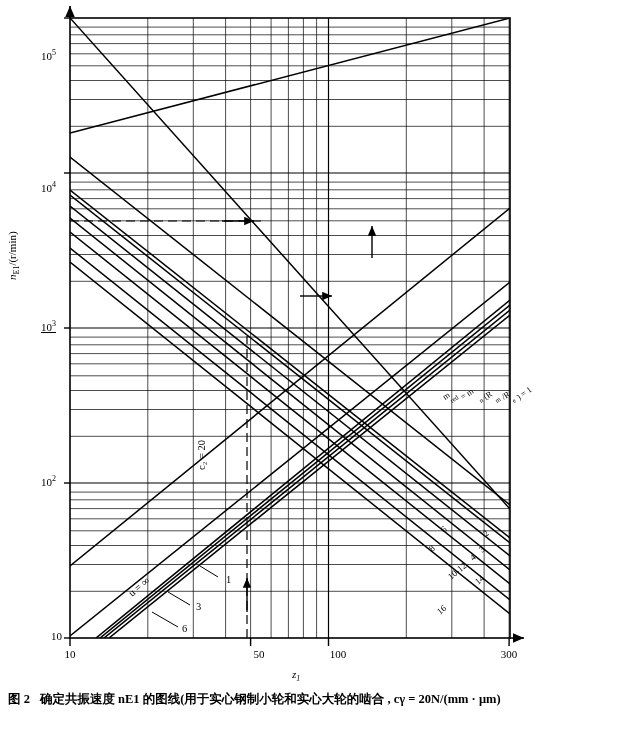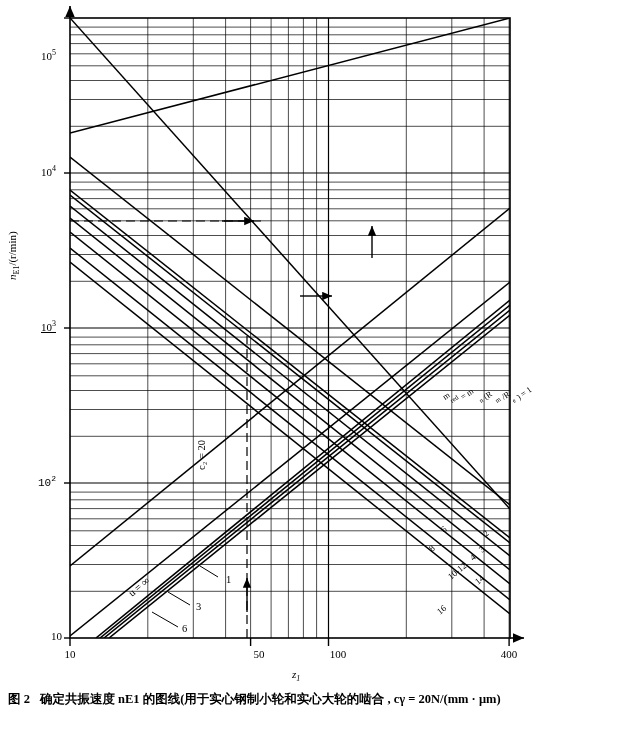--- a/index.html
+++ b/index.html
@@ -187,29 +187,29 @@
       <g stroke="#000" stroke-width="1.6" fill="none">
         <line x1="70" y1="18" x2="70" y2="6" marker-end="url(#ar)"></line>
       </g>
 
       <g stroke="#000" stroke-width="1.6" fill="none">
         <line x1="510" y1="638" x2="524" y2="638" marker-end="url(#ar)"></line>
       </g>
     </svg>
 
     <div class="ytick" style="left:28px;top:630px;"><span>10</span></div>
-    <div class="ytick" style="left:22px;top:474px;font-family:Liberation Mono, monospace;">10<span class="sup">2</span></div>
+    <div class="ytick" style="left:22px;top:474px;">10<span class="sup">2</span></div>
     <div class="ytick" style="left:22px;top:319px;text-decoration:underline;">10<span class="sup">3</span></div>
-    <div class="ytick" style="left:22px;top:164px;">10<span class="sup">4</span></div>
+    <div class="ytick" style="left:22px;top:180px;">10<span class="sup">4</span></div>
     <div class="ytick" style="left:22px;top:24px;margin-top:24px;">10<span class="sup">5</span></div>
 
     <div class="xtick" style="left:50px;top:648px;">10</div>
     <div class="xtick" style="left:239px;top:648px;">50</div>
     <div class="xtick" style="left:318px;top:648px;">100</div>
-    <div class="xtick" style="left:489px;top:648px;">400</div>
+    <div class="xtick" style="left:489px;top:648px;">300</div>
 
     <div class="ylabel">
       <span style="font-style:italic;">n</span><span class="sub">E1</span>/(r/min)
     </div>
     <div class="xlabel">
       <span style="font-style:italic;">z</span><span class="sub">1</span>
     </div>
   </div>
 
   <div class="caption">

